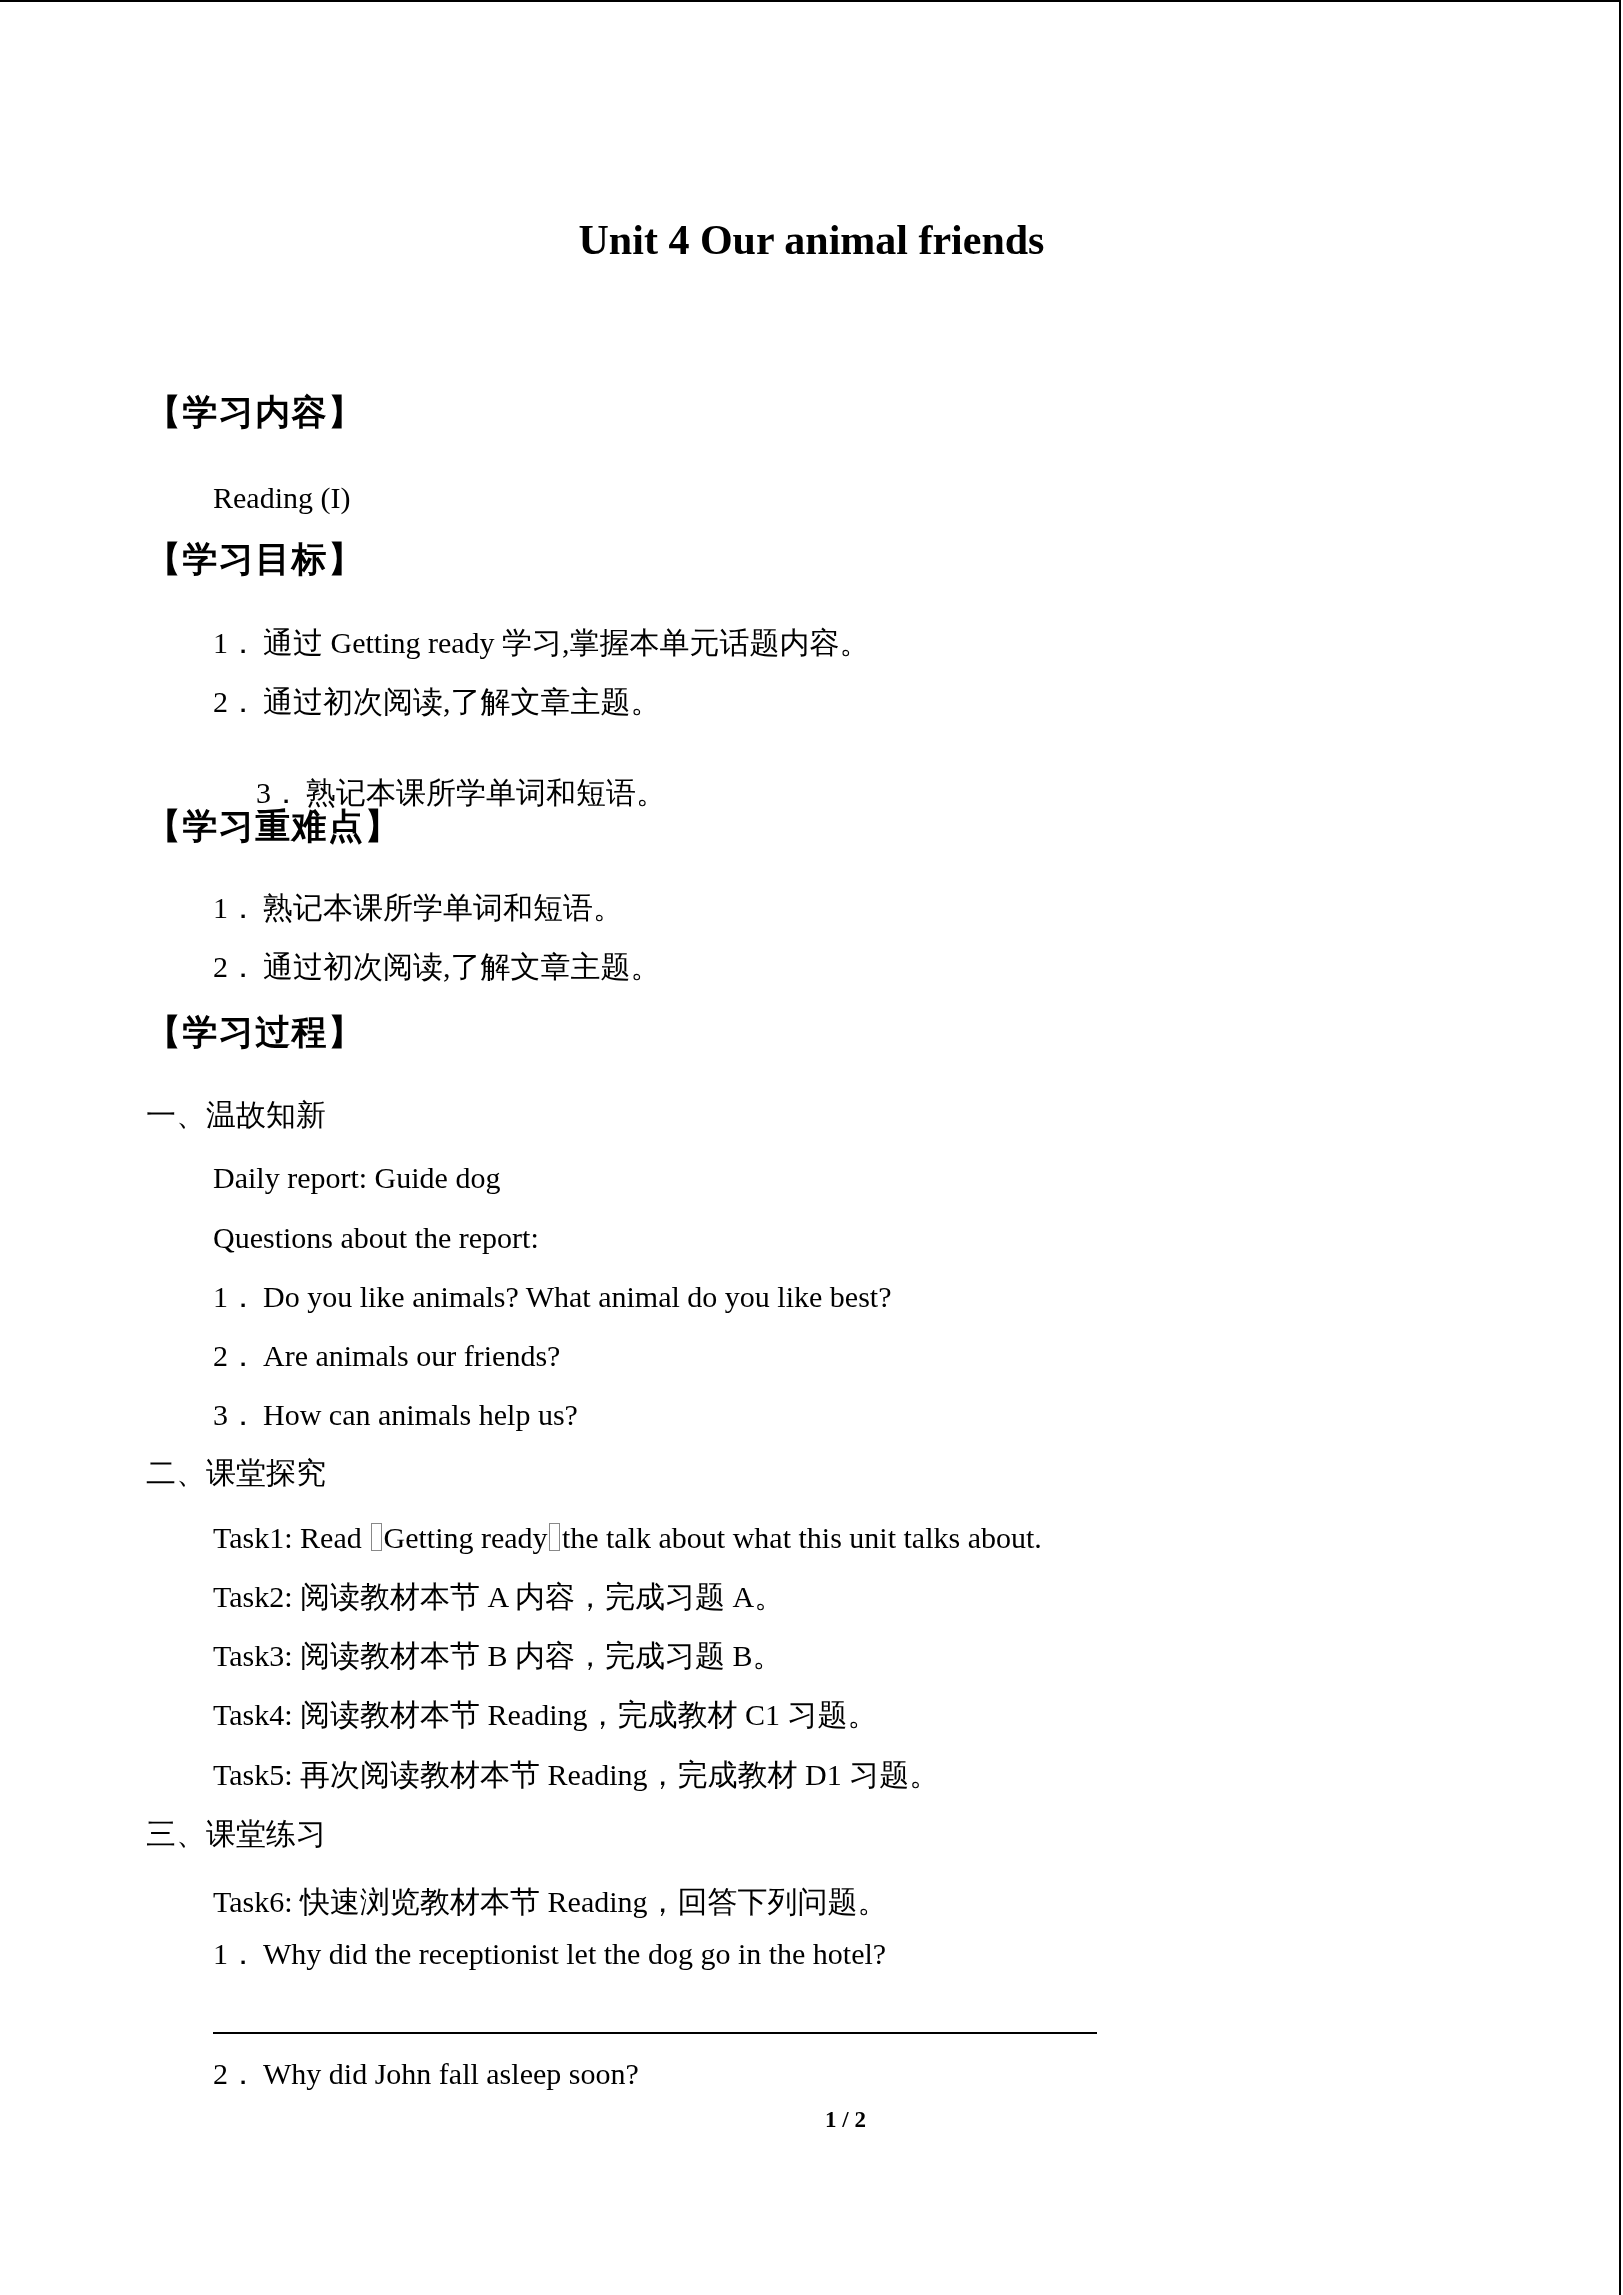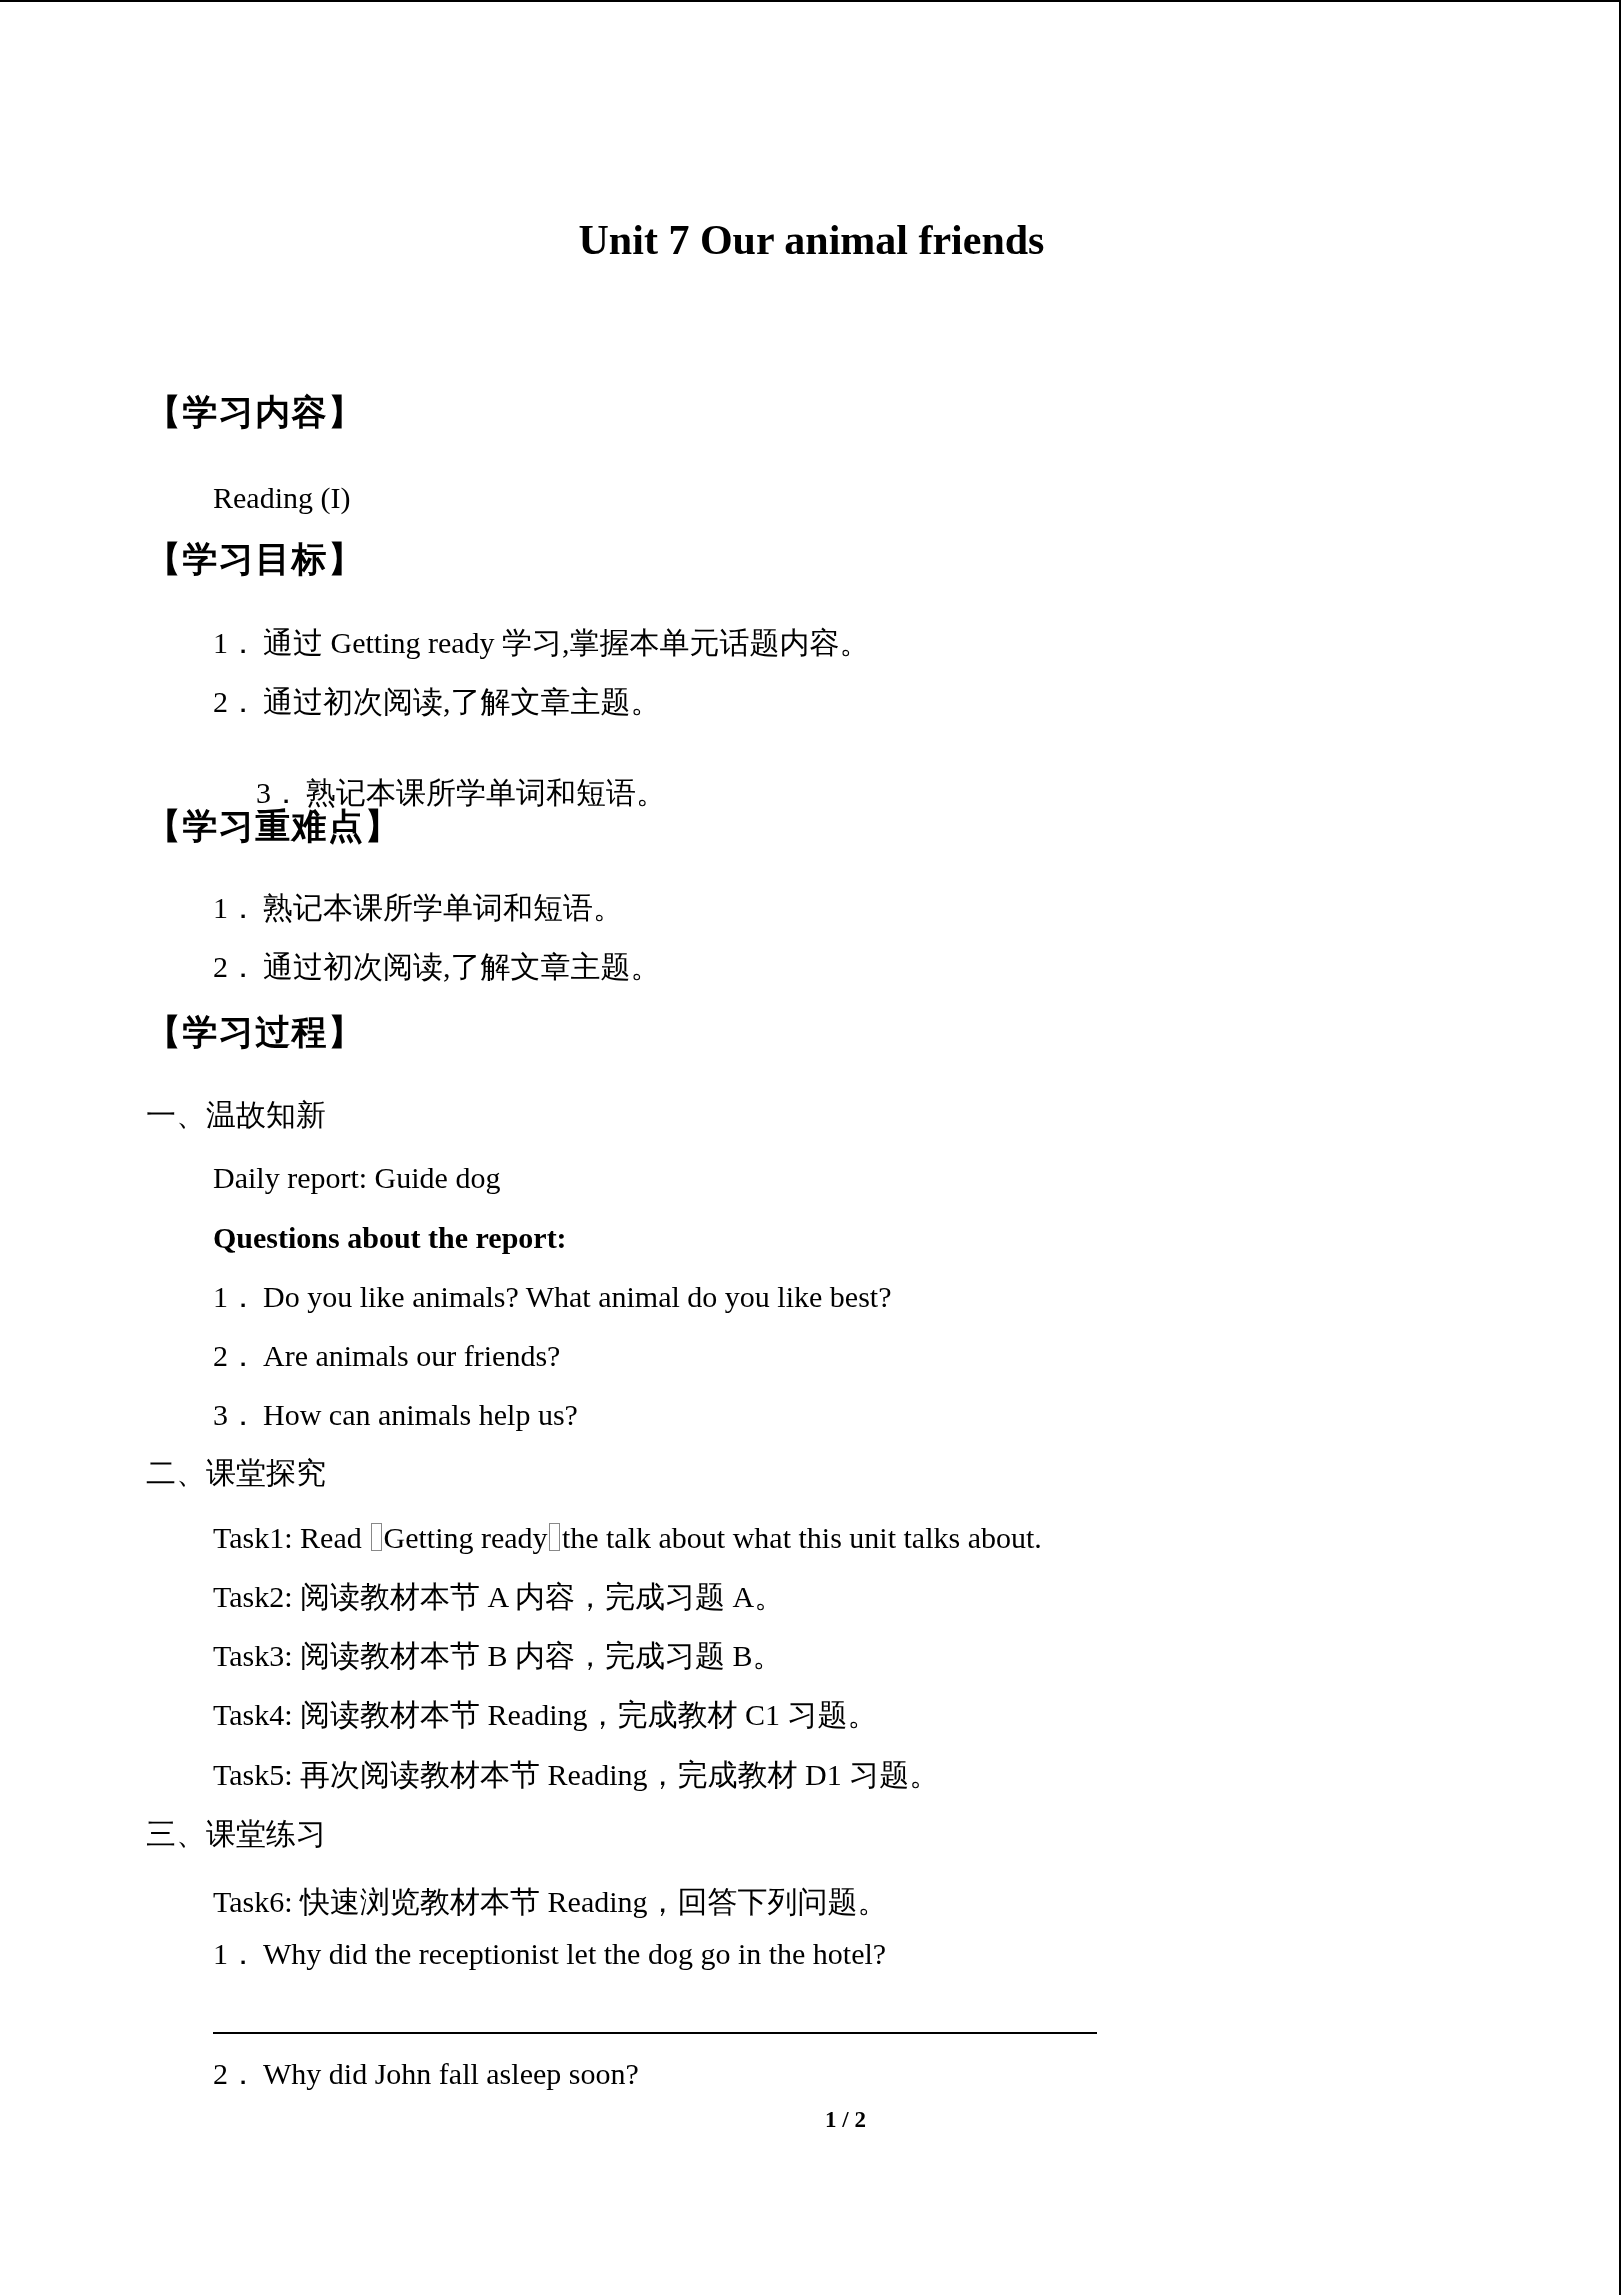--- a/index.html
+++ b/index.html
@@ -70,21 +70,21 @@
       border: 1.4px solid #888;
       vertical-align: -2.7px;
       margin: 0 1.4px;
     }
   </style>
 </head>
 <body>
 
 <div class="page-frame"></div>
 
-<div class="abs title">Unit 7 Our animal friends</div>
+<div class="abs title">Unit 4 Our animal friends</div>
 
 <div class="abs heading" style="top:390px;">【学习内容】</div>
 <div class="abs body-line indent" style="top:477px;">Reading (I)</div>
 
 <div class="abs heading" style="top:537px;">【学习目标】</div>
 <div class="abs body-line indent" style="top:622px;">
   <span class="num">1．</span><span>通过 Getting ready 学习,掌握本单元话题内容。</span>
 </div>
 <div class="abs body-line indent" style="top:681px;">
   <span class="num">2．</span><span>通过初次阅读,了解文章主题。</span>
@@ -98,21 +98,21 @@
   <span class="num">1．</span><span>熟记本课所学单词和短语。</span>
 </div>
 <div class="abs body-line indent" style="top:946px;">
   <span class="num">2．</span><span>通过初次阅读,了解文章主题。</span>
 </div>
 
 <div class="abs heading" style="top:1010px;">【学习过程】</div>
 
 <div class="abs body-line sec" style="top:1094px;">一、温故知新</div>
 <div class="abs body-line indent" style="top:1157px;">Daily report: Guide dog</div>
-<div class="abs body-line indent" style="top:1217px;font-weight:bold;">Questions about the report:</div>
+<div class="abs body-line indent" style="top:1217px;">Questions about the report:</div>
 <div class="abs body-line indent" style="top:1276px;">
   <span class="num">1．</span><span>Do you like animals? What animal do you like best?</span>
 </div>
 <div class="abs body-line indent" style="top:1335px;">
   <span class="num">2．</span><span>Are animals our friends?</span>
 </div>
 <div class="abs body-line indent" style="top:1394px;">
   <span class="num">3．</span><span>How can animals help us?</span>
 </div>
 

